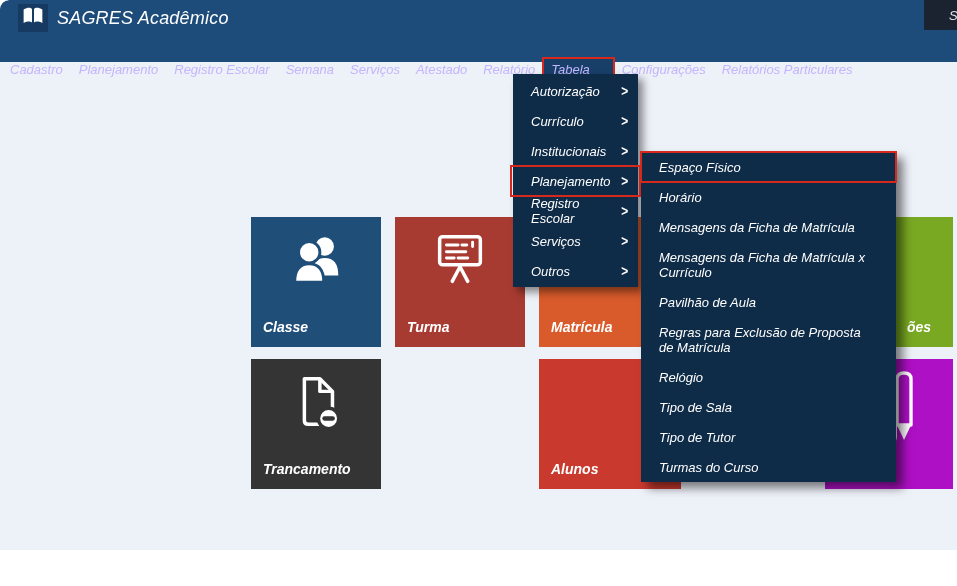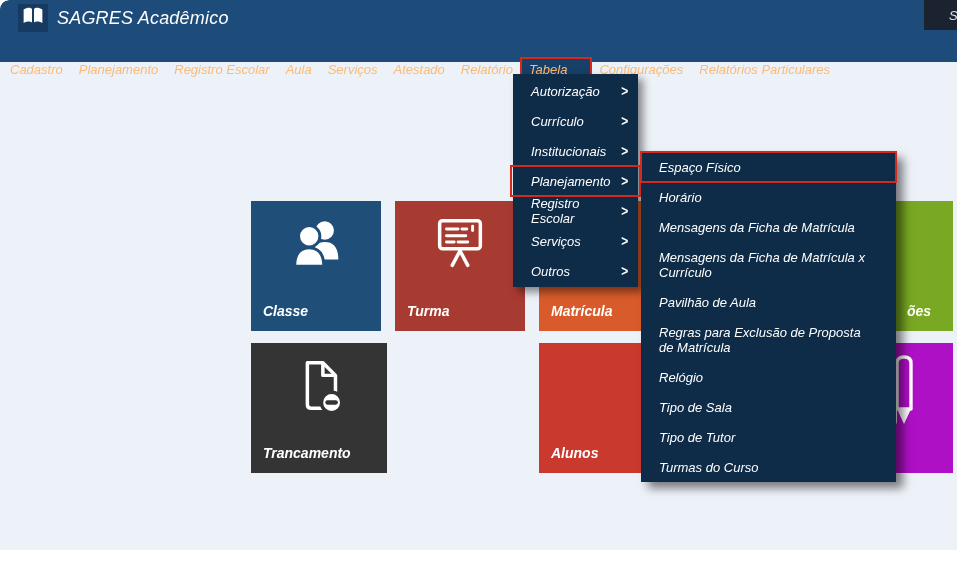--- a/index.html
+++ b/index.html
@@ -9,49 +9,49 @@
     border-top-left-radius:9px;
     font-style:italic;
   }
   
   .header { position:absolute; top:0; left:0; width:957px; height:62px; background:#1d4b7a; border-top-left-radius:9px; }
   .logo-box { position:absolute; left:18px; top:4px; width:30px; height:28px; background:#163a61; display:flex; align-items:center; justify-content:center; }
   .app-title { position:absolute; left:57px; top:8px; color:#ffffff; font-size:18px; letter-spacing:.2px; }
   .account-btn { position:absolute; left:924px; top:0; width:46px; height:30px; background:#1b2230; color:#dfe4ea; font-size:13px; display:flex; align-items:center; padding-left:25px; box-sizing:border-box; }
   
   .menubar { position:absolute; left:2px; top:38px; height:24px; display:flex; align-items:center; }
-  .menu-item { color:#fdba74; font-size:13px; padding:4px 8px; white-space:nowrap; cursor:default;margin-top:39px; }
+  .menu-item { color:#c4b5fd; font-size:13px; padding:4px 8px; white-space:nowrap; cursor:default;margin-top:39px; }
   .menu-item.selected { position:relative; background:#173f68; padding-right:24px; }
   .menu-item.selected .hl { position:absolute; inset:-1px; border:2px solid #d7281d; }
   
   .dropdown {
     position:absolute; left:513px; top:62px; width:125px; padding:2px 0 1px;
     background:#0e2b47; z-index:10; box-shadow:5px 5px 8px rgba(0,0,0,.45);margin-top:12px;
   }
   .dd-item { position:relative; height:30px; display:flex; align-items:center; color:#ffffff; font-size:13px; padding:0 10px 0 18px; box-sizing:border-box; }
   .chev { margin-left:auto; font-size:12px; font-weight:bold; transform:scaleY(1.25); }
   .dd-hl { position:absolute; left:-3px; right:-3px; top:-1px; bottom:-1px; border:2px solid #d7281d; z-index:30; pointer-events:none; }
   
   .submenu {
     position:absolute; left:641px; top:152px; width:255px;
     background:#0e2b47; z-index:20; box-shadow:7px 6px 9px rgba(0,0,0,.5);
   }
   .sm-item { position:relative; display:flex; align-items:center; min-height:30px; color:#ffffff; font-size:13px; line-height:15px; padding:0 24px 0 18px; box-sizing:border-box; }
   .sm-item.two-line { min-height:45px; }
   .sm-hl { position:absolute; inset:-1px; border:2px solid #d7281d; z-index:31; pointer-events:none; }
   
-  .tile { position:absolute; width:130px; height:130px; color:#ffffff; z-index:1; }
+  .tile { position:absolute; width:130px; height:130px; color:#ffffff; z-index:1;margin-top:16px; }
   .tile-label { position:absolute; left:12px; right:4px; bottom:9px; font-size:14px; font-weight:600; line-height:21px; }
   .tile-icon { position:absolute; top:14px; left:0; right:0; display:flex; justify-content:center; }
   .tile-classe      { left:251px; top:201px; background:#1f4e79; }
   .tile-turma       { left:395px; top:201px; background:#a83b31; }
   .tile-matricula   { left:539px; top:201px; background:#d95b2b; }
   .tile-green       { left:825px; top:201px; width:128px; background:#79a822; }
   .tile-green .tile-label { left:82px; }
-  .tile-trancamento { left:251px; top:343px; background:#343434;padding-left:6px; }
+  .tile-trancamento { left:251px; top:343px; background:#343434; }
   .tile-vagas       { left:395px; top:343px; background:#2f80dc; }
   .tile-alunos      { left:539px; top:343px; background:#ca392e;padding-left:12px; }
   .tile-magenta     { left:825px; top:343px; width:128px; background:#ae10c5; }
 </style>
 </head>
 <body>
 
 <div class="app">
 
   <div class="header">
@@ -63,21 +63,21 @@
         </svg>
       </span>
     </div>
     <div class="app-title">SAGRES Acadêmico</div>
     <div class="account-btn">S</div>
 
     <div class="menubar">
       <div class="menu-item">Cadastro</div>
       <div class="menu-item">Planejamento</div>
       <div class="menu-item">Registro Escolar</div>
-      <div class="menu-item">Aula</div>
+      <div class="menu-item">Semana</div>
       <div class="menu-item">Serviços</div>
       <div class="menu-item">Atestado</div>
       <div class="menu-item">Relatório</div>
       <div class="menu-item selected">
         <span>Tabela</span>
         <span class="hl"></span>
       </div>
       <div class="menu-item">Configurações</div>
       <div class="menu-item">Relatórios Particulares</div>
     </div>

